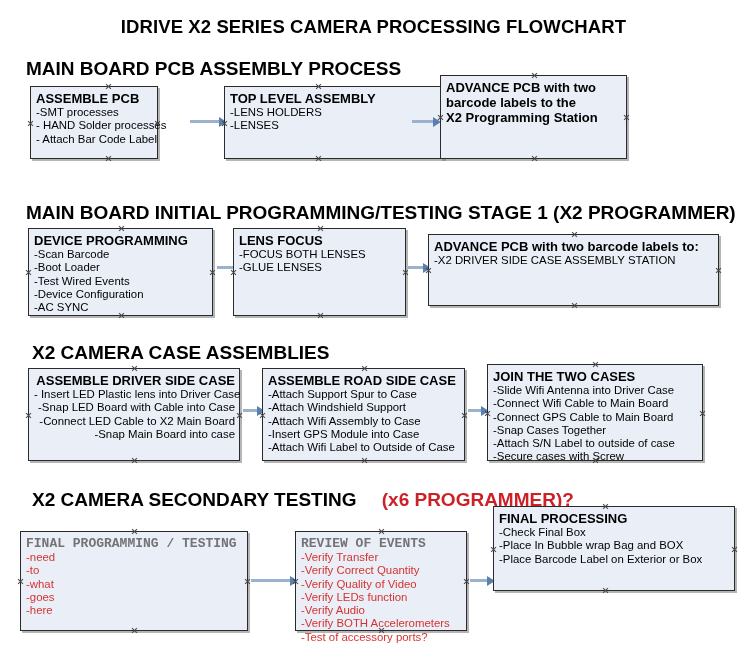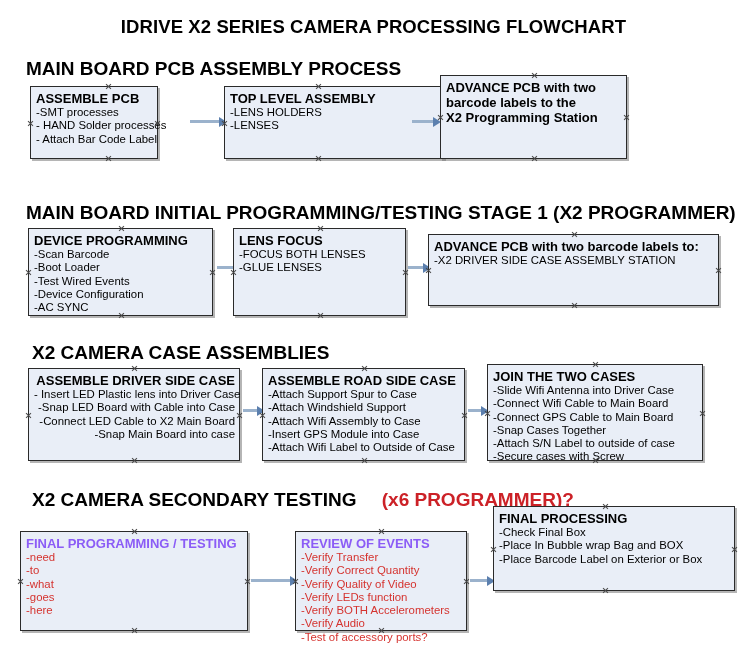--- a/index.html
+++ b/index.html
@@ -64,21 +64,21 @@
     font-size: 11.4px;
     line-height: 13.3px;
     white-space: nowrap;
     color: #000000;
   }
 
   .node.red .node-title,
   .node.red ul.node-items li {
     color: #d5332f;
   }
-  .node.red .node-title { color: #8b5cf6; }
+  .node.red .node-title { color: #737373; font-family: Liberation Mono, monospace; }
 
   .node.overflow-items {
     overflow: visible;
   }
 
   
   .handle {
     position: absolute;
     width: 7px;
     height: 7px;
@@ -295,22 +295,22 @@
   <span class="arrowhead"></span>
 </div>
 
 <div class="node red overflow-items" style="left:295px; top:531px; width:172px; height:100px;">
   <div class="node-title">REVIEW OF EVENTS</div>
   <ul class="node-items">
     <li>-Verify Transfer</li>
     <li>-Verify Correct Quantity</li>
     <li>-Verify Quality of Video</li>
     <li>-Verify LEDs function</li>
+    <li>-Verify Audio</li>
     <li>-Verify BOTH Accelerometers</li>
-    <li>-Verify Audio</li>
     <li>-Test of accessory ports?</li>
   </ul>
   <span class="handle" style="left:82px; top:-4px;"></span>
   <span class="handle" style="left:82px; bottom:-4px;"></span>
   <span class="handle" style="left:-4px; top:46px;"></span>
   <span class="handle" style="right:-4px; top:46px;"></span>
 </div>
 
 <div class="connector" style="left:470px; top:579px; width:18px;">
   <span class="arrowhead"></span>

